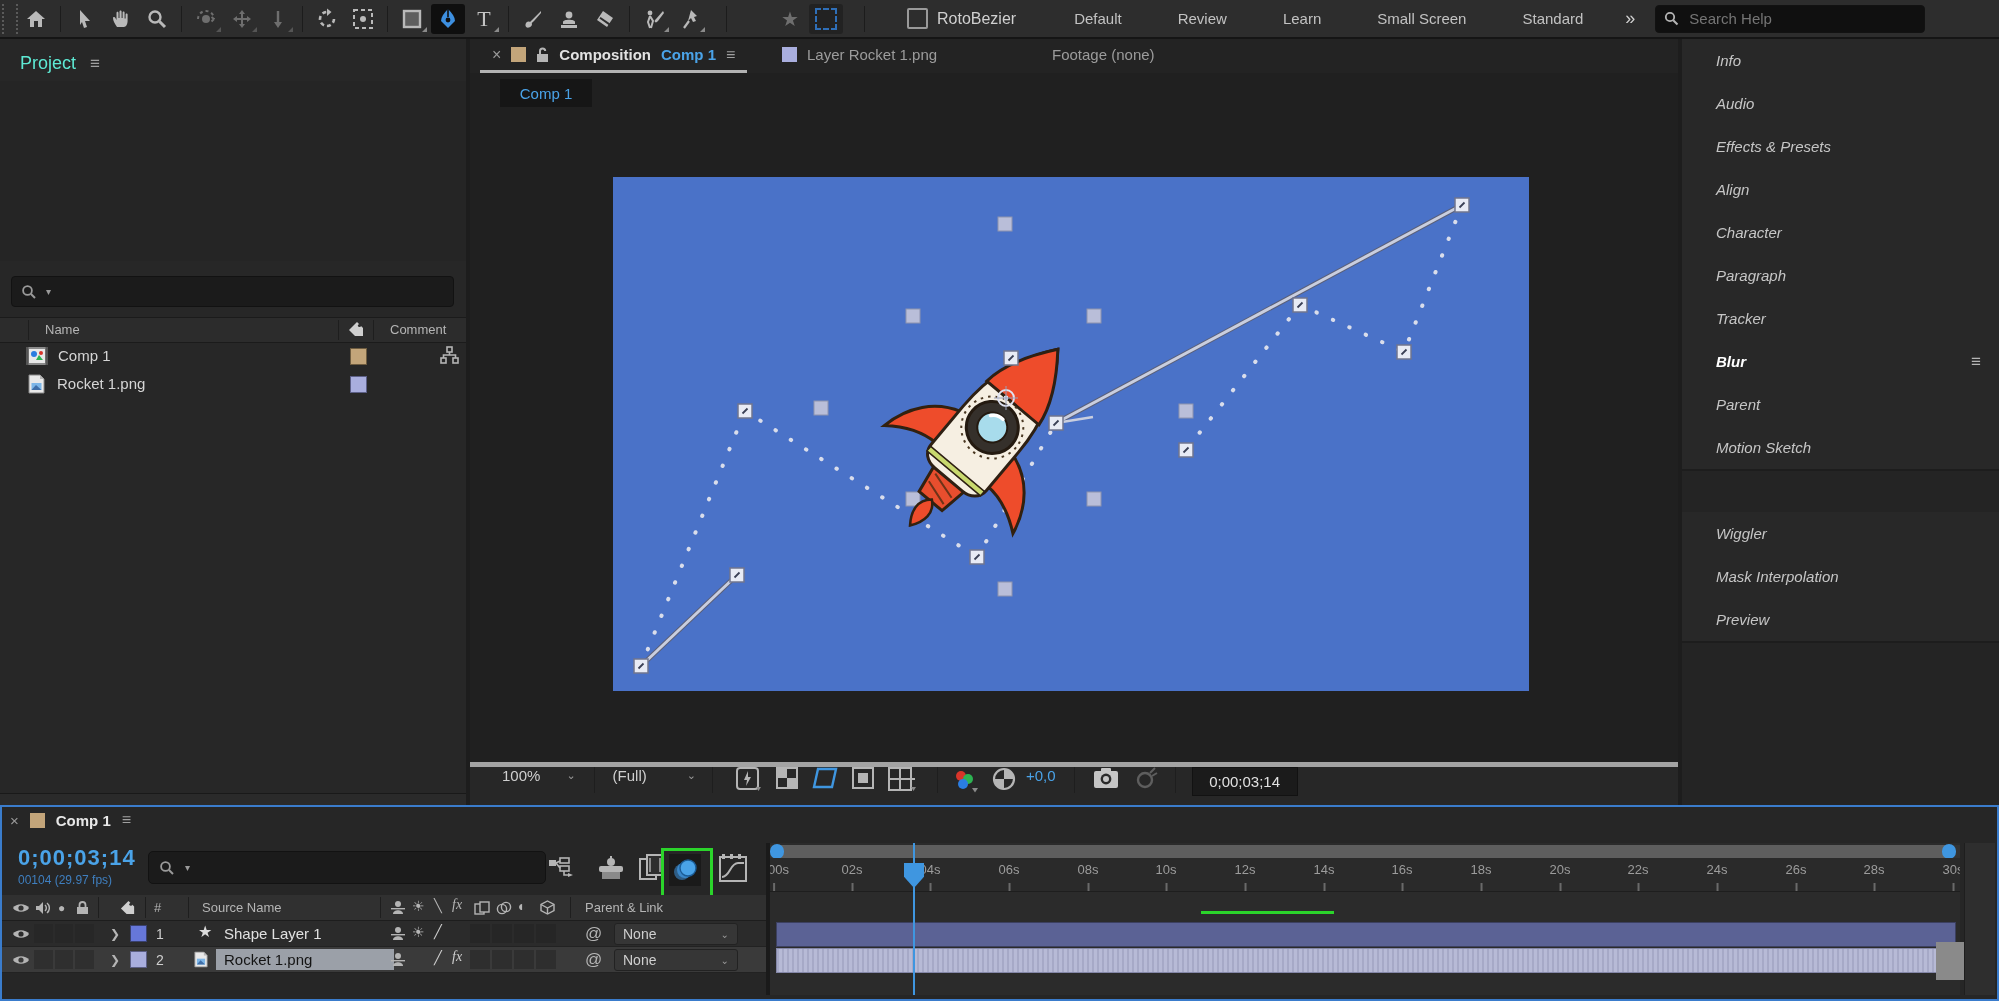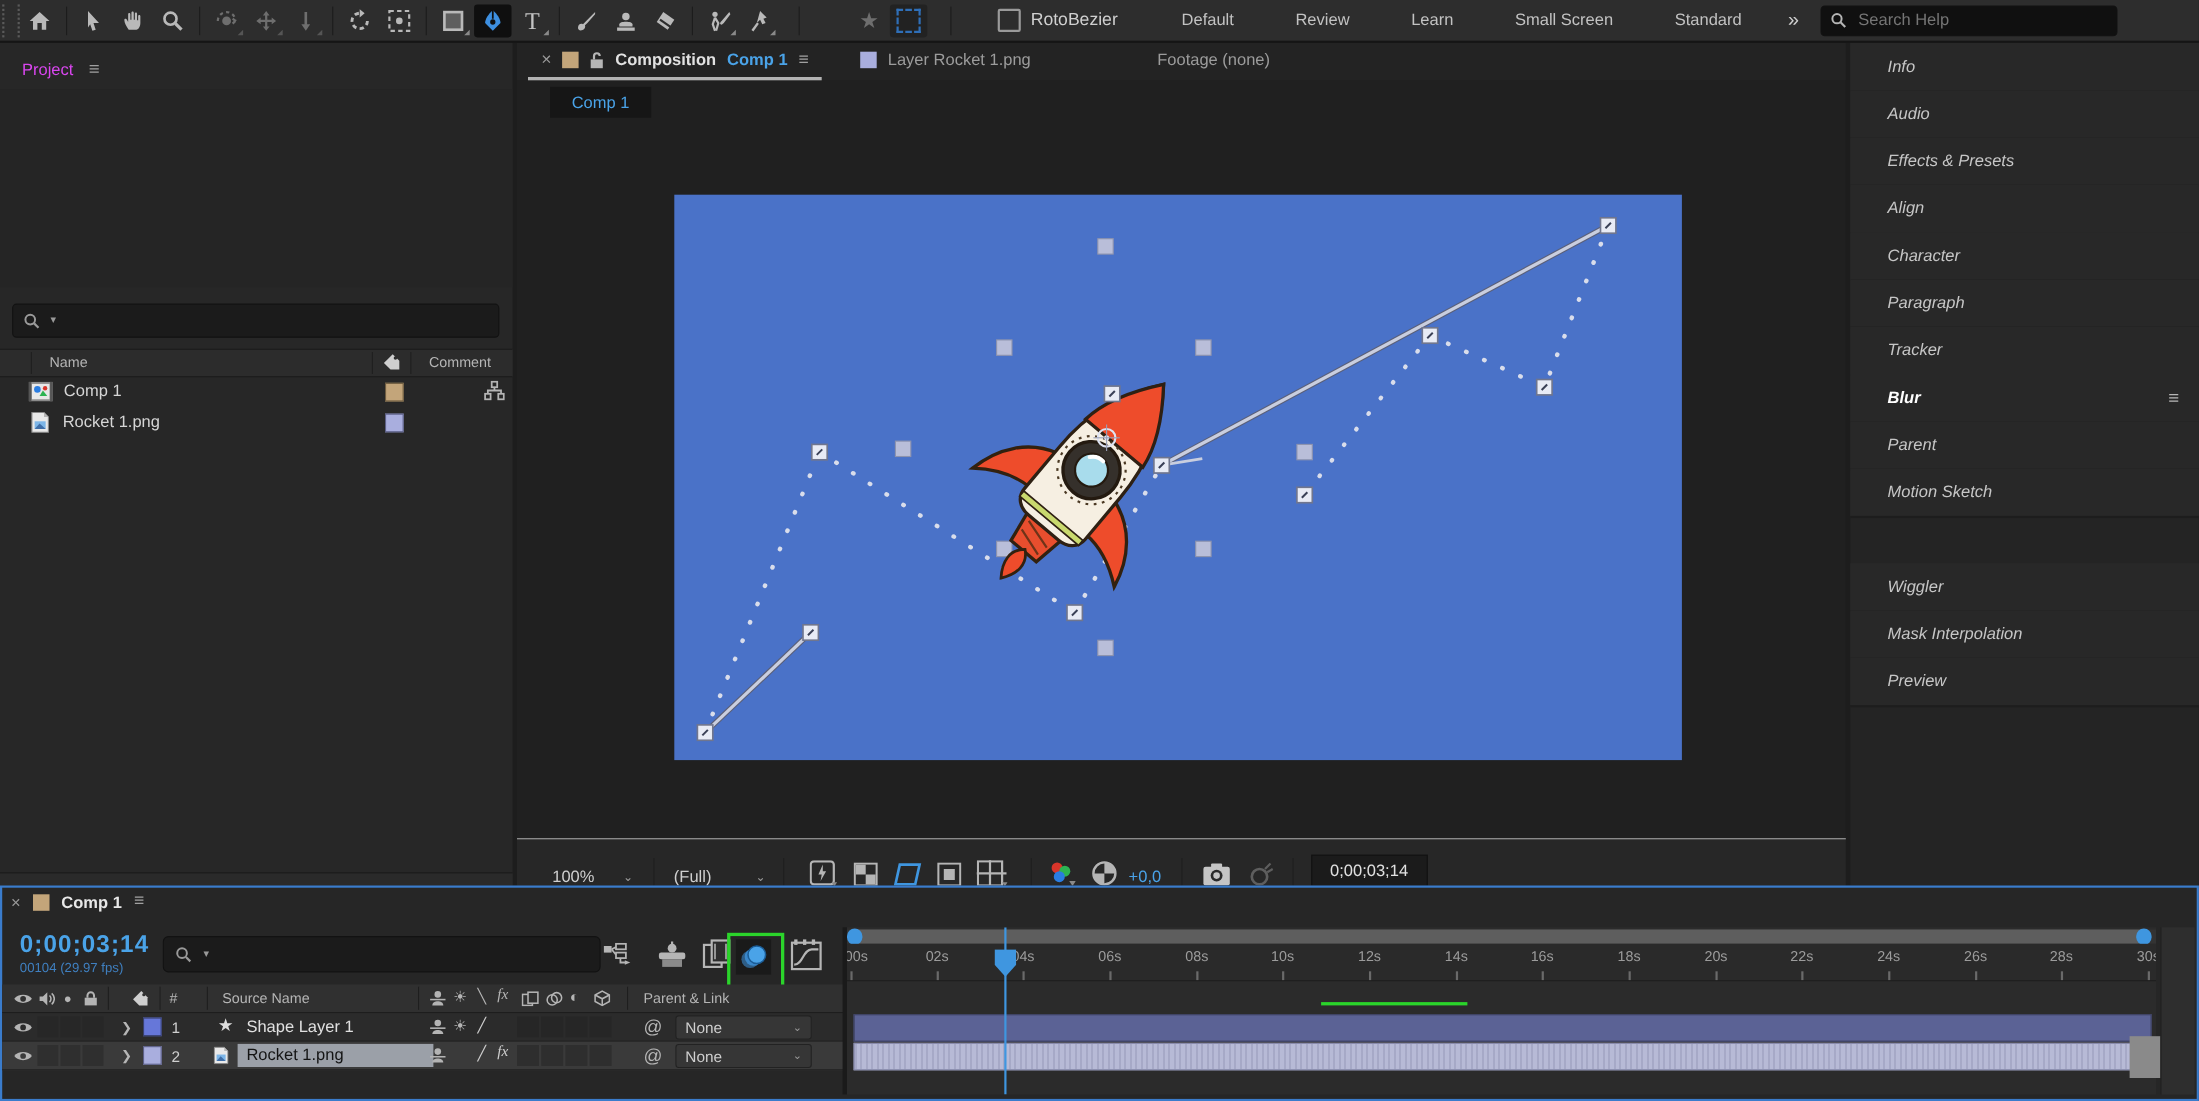--- a/index.html
+++ b/index.html
@@ -15,21 +15,21 @@
   .tool{width:34px;height:30px;display:flex;align-items:center;justify-content:center;color:#b9b9b9;
         position:relative;margin:0 1px;border-radius:3px;}
   .tool.grey{color:#6e6e6e;}
   .tool.active{background:#0f0f0f;color:#3d8fe0;}
   .tool .sub{position:absolute;right:2px;bottom:2px;width:0;height:0;
              border-left:5px solid transparent;border-bottom:5px solid #8a8a8a;}
   .tbar-div{width:1px;height:26px;background:#1c1c1c;margin:0 6px;}
   .wsp{color:#c2c2c2;font-size:15px;padding:0 28px;cursor:default;}
   
   .panel{background:#272727;}
-  .phead{font-size:15px;color:#d946ef;}
+  .phead{font-size:18px;color:#5eead4;}
   .searchbox{background:#1b1b1b;border:1px solid #121212;border-radius:4px;display:flex;align-items:center;color:#9a9a9a;}
   .swatch{width:15px;height:15px;display:inline-block;}
   .colrow{background:#2c2c2c;border-top:1px solid #1b1b1b;border-bottom:1px solid #1b1b1b;font-size:13px;color:#b5b5b5;}
   .sep-v{width:1px;background:#1e1e1e;}
   
   .side-row{position:absolute;left:0;width:317px;height:43px;border-bottom:2px solid #1d1d1d;
             display:flex;align-items:center;font-size:15px;color:#c6c6c6;background:#282828;font-style:italic;}
   .side-row span{margin-left:34px;}
   
   #timeline{left:0;top:805px;width:1995px;height:192px;background:#262626;border:2px solid #3a7ccc;}
@@ -410,21 +410,21 @@
               <path d="M-2.5,2.5 L2.5,-2.5" stroke="#3a4056" stroke-width="1.8"></path>
             </g>
           <g transform="translate(573,273)">
               <rect x="-7" y="-7" width="14" height="14" fill="#e8ebf5" stroke="#70768e" stroke-width="1.5"></rect>
               <path d="M-2.5,2.5 L2.5,-2.5" stroke="#3a4056" stroke-width="1.8"></path>
             </g>
         </g>
       </svg>
     </div>
 
-    <div class="abs" style="left:0;top:723px;width:1208px;height:43px;background:#272727;border-top:1px solid #a3a3a3;display:flex;align-items:flex-end;">
+    <div class="abs" style="left:0;top:723px;width:1208px;height:43px;background:#272727;border-top:5px solid #a3a3a3;display:flex;align-items:flex-start;">
       <span style="margin-left:32px;display:flex;align-items:center;gap:26px;font-size:15px;color:#cfcfcf;">
         <span>100%</span>
           <span style="font-size:11px;color:#9a9a9a;">⌄</span>
       </span>
       <span class="sep-v" style="height:26px;margin:0 18px;"></span>
       <span style="display:flex;align-items:center;gap:40px;font-size:15px;color:#cfcfcf;">
         <span>(Full)</span>
           <span style="font-size:11px;color:#9a9a9a;">⌄</span>
       </span>
       <span class="sep-v" style="height:26px;margin:0 16px;"></span>

